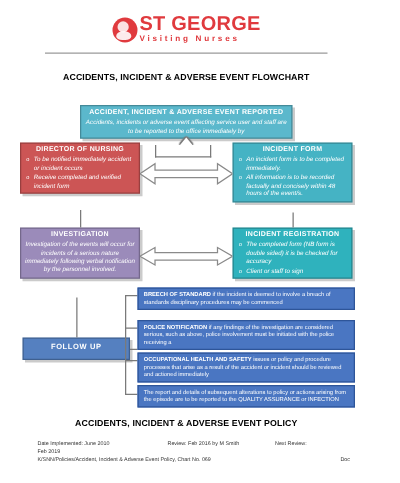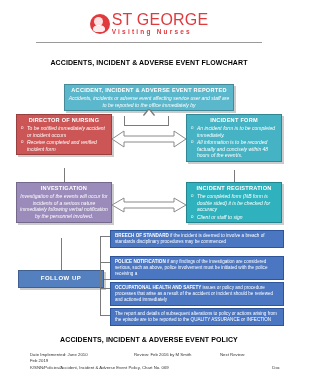--- a/index.html
+++ b/index.html
@@ -27,21 +27,21 @@
     width:9px; height:9px; border-radius:50%;
     background:#fff; opacity:.85;
   }
   .logo-emblem:after{
     content:""; position:absolute; left:3px; top:11px;
     width:12px; height:7px; border-radius:50% 50% 40% 40%;
     background:#fff; opacity:.9;
   }
   .logo-text { line-height:1; }
   .logo-main {
-    font-size:16px; font-weight:normal; color:#e03a3e;
+    font-size:16px; font-weight:bold; color:#e03a3e;
     letter-spacing:.2px;
   }
   .logo-sub {
     font-size:6.5px; font-weight:bold; color:#e03a3e;
     letter-spacing:2.2px; margin-top:1px;
   }
   .rule {
     position:absolute; left:36px; top:42px; width:226px;
     border-top:1px solid #9a9a9a;
   }

